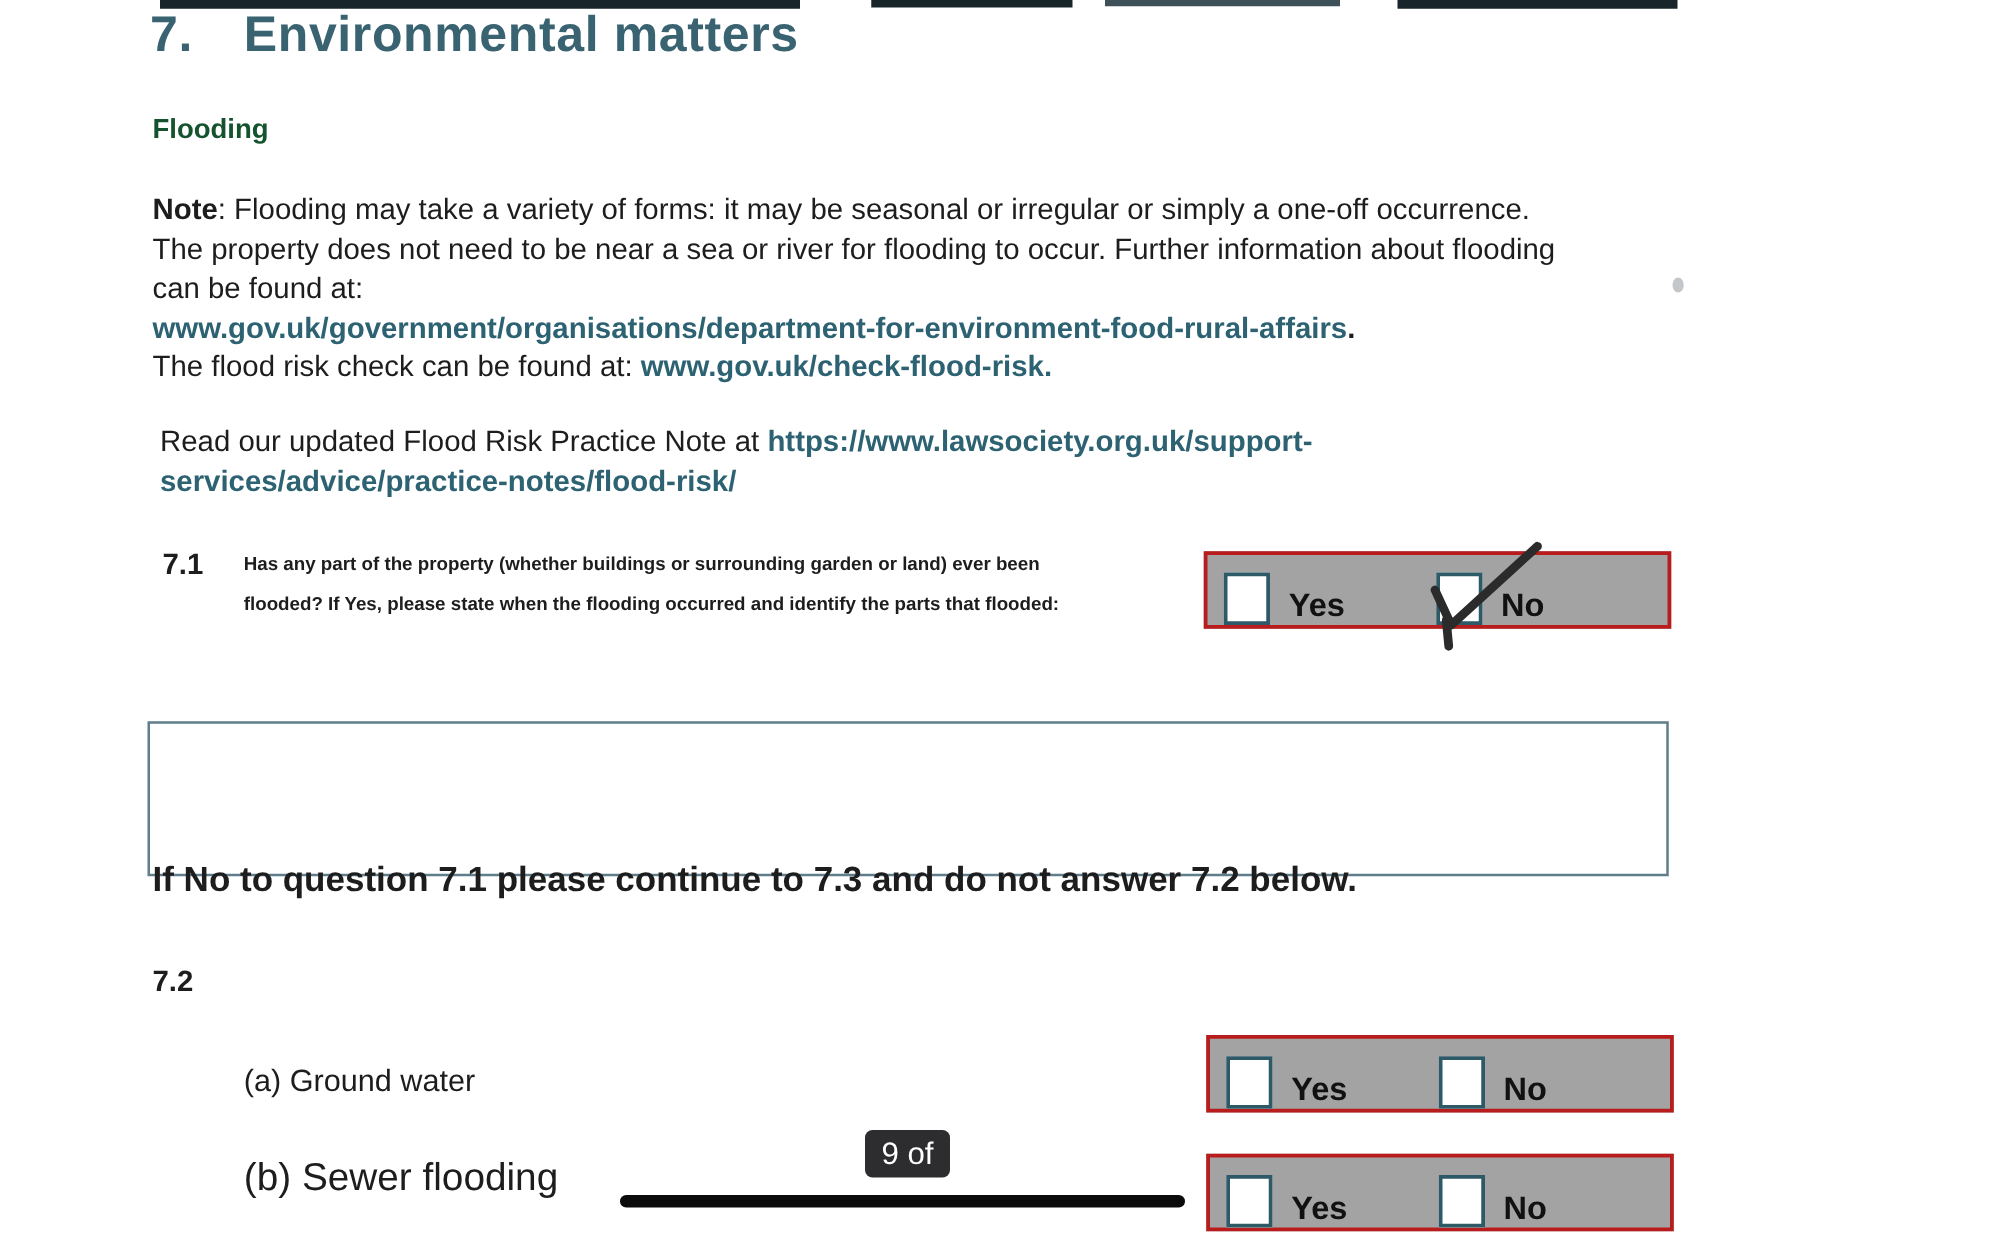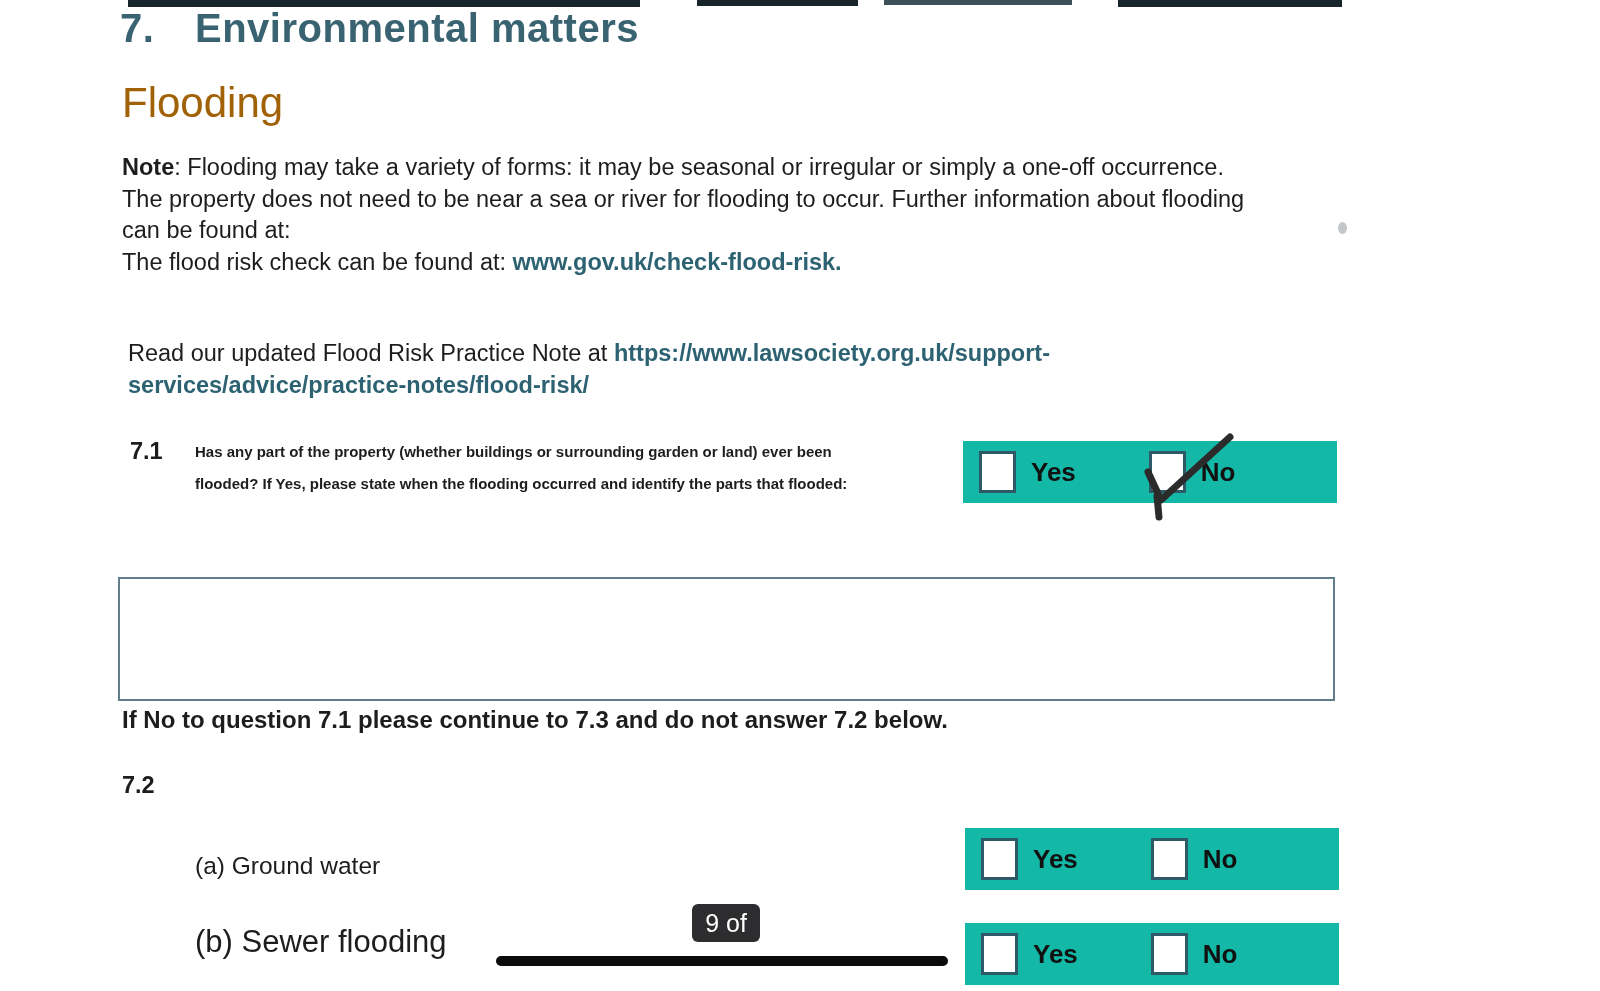--- a/index.html
+++ b/index.html
@@ -7,36 +7,36 @@
     position:relative;width:1600px;height:991px;overflow:hidden;background:#ffffff;
     font-family:"Liberation Sans",sans-serif;color:#1d1d1d;
   }
   .abs{position:absolute;}
 
   
   .topseg{position:absolute;top:0;background:#18262c;}
 
   
   .h1{color:#3a6372;font-weight:700;font-size:40px;line-height:44px;letter-spacing:0.5px;}
-  .h2{color:#a16207;font-weight:400;font-size:42px;line-height:38px;}
+  .h2{color:#14532d;font-weight:700;font-size:22px;line-height:38px;}
 
   
   .body-txt{font-size:23.5px;line-height:31.5px;color:#1d1d1d;}
   .bold{font-weight:700;}
   .link{color:#2d6272;font-weight:700;text-decoration:none;cursor:pointer;}
 
   
   .qnum{font-weight:700;font-size:23.5px;line-height:31.5px;}
   .qtext{font-weight:700;font-size:15px;line-height:31.5px;}
 
   
   .yesno{
     position:absolute;width:368px;height:56px;
-    background:#14b8a6;border:3px solid #14b8a6;
-    display:flex;align-items:center;
+    background:#a3a3a3;border:3px solid #b91c1c;
+    display:flex;align-items:flex-end;
   }
   .cb{
     width:31px;height:36px;background:#ffffff;border:3px solid #2e5a68;
     flex:0 0 auto;cursor:pointer;
   }
   .cb.first{margin-left:13px;}
   .cb.second{margin-left:73px;}
   .yn-label{font-weight:700;font-size:26px;color:#111;margin-left:15px;flex:0 0 auto;}
 
   
@@ -75,20 +75,21 @@
 
   <div class="abs h1" style="left:120px;top:6px;display:flex;">
     <span style="width:75px;">7.</span>
     <span>Environmental matters</span>
   </div>
 
   <div class="abs h2" style="left:122px;top:84px;">Flooding</div>
 
   <div class="abs body-txt" style="left:122px;top:152px;width:1130px;">
     <div><span class="bold">Note</span><span>: Flooding may take a variety of forms: it may be seasonal or irregular or simply a one-off occurrence. The property does not need to be near a sea or river for flooding to occur. Further information about flooding can be found at:</span></div>
+    <div><span class="link">www.gov.uk/government/organisations/department-for-environment-food-rural-affairs</span><span class="bold">.</span></div>
     <div><span>The flood risk check can be found at: </span><span class="link">www.gov.uk/check-flood-risk.</span></div>
   </div>
 
   <div class="abs body-txt" style="left:128px;top:338px;width:1090px;">
     <span>Read our updated Flood Risk Practice Note at </span><span class="link">https://www.lawsociety.org.uk/support-services/advice/practice-notes/flood-risk/</span>
   </div>
 
   <div class="abs qnum" style="left:130px;top:436px;text-align:center;">7.1</div>
   <div class="abs qtext" style="left:195px;top:436px;width:658px;">Has any part of the property (whether buildings or surrounding garden or land) ever been flooded? If Yes, please state when the flooding occurred and identify the parts that flooded:</div>
 
@@ -99,21 +100,21 @@
     <div class="yn-label">No</div>
   </div>
 
   <svg class="tick" width="120" height="100" viewBox="0 0 120 100">
     <path d="M20,48 L33,76 L102,13" fill="none" stroke="#2b2b2b" stroke-width="7" stroke-linecap="round" stroke-linejoin="round"></path>
     <path d="M29,72 L31,93" fill="none" stroke="#2b2b2b" stroke-width="7" stroke-linecap="round"></path>
   </svg>
 
   <div class="textbox"></div>
 
-  <div class="abs qtext" style="left:122px;top:704px;font-size:24px;">If No to question 7.1 please continue to 7.3 and do not answer 7.2 below.</div>
+  <div class="abs qtext" style="left:122px;top:688px;font-size:28px;">If No to question 7.1 please continue to 7.3 and do not answer 7.2 below.</div>
 
   <div class="abs qnum" style="left:122px;top:770px;">7.2</div>
 
   <div class="abs" style="left:195px;top:852px;font-size:24.5px;">(a) Ground water</div>
   <div class="yesno" style="left:965px;top:828px;">
     <div class="cb first"></div>
     <div class="yn-label">Yes</div>
     <div class="cb second"></div>
     <div class="yn-label">No</div>
   </div>

